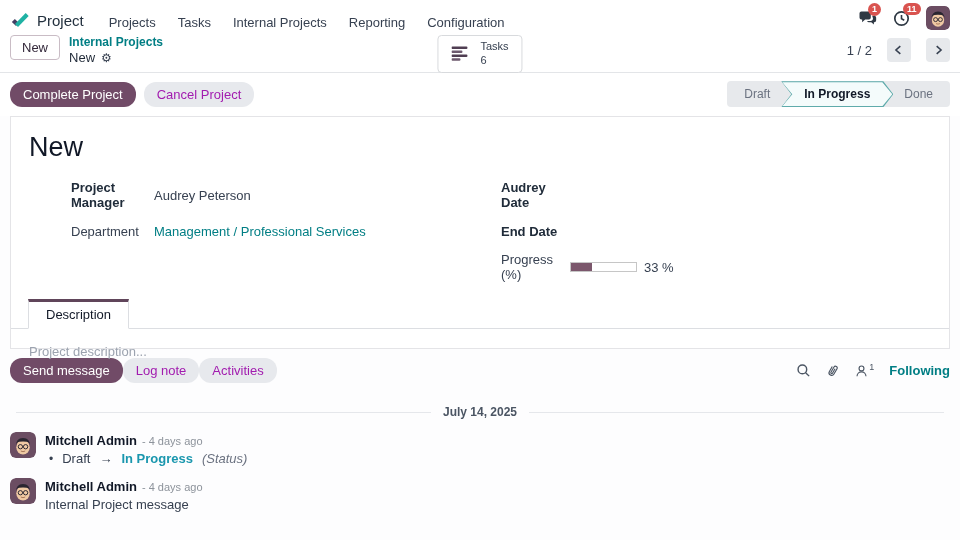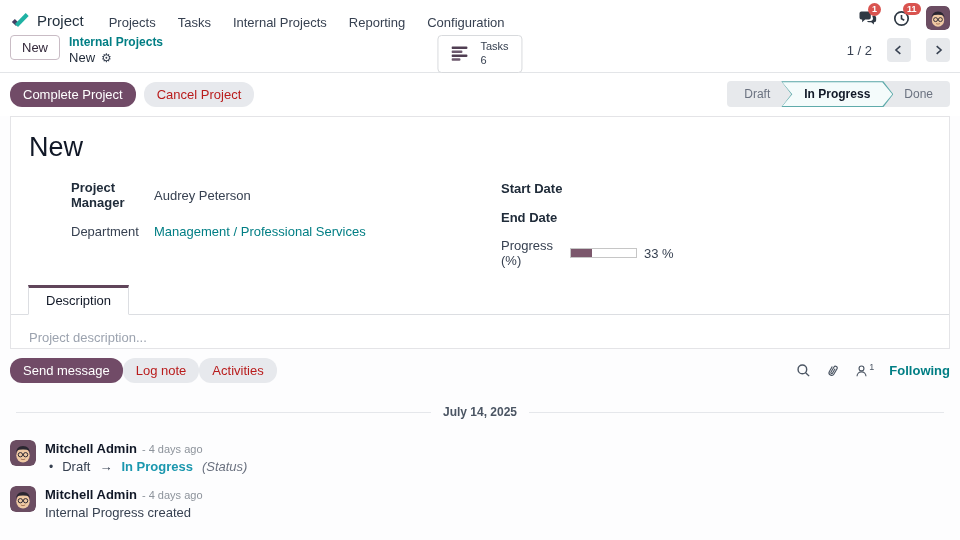--- a/index.html
+++ b/index.html
@@ -41,21 +41,21 @@
   }
   .smart-txt { display: flex; flex-direction: column; font-size: 11px; color: #374151; line-height: 1.25; text-align: left; }
   .pager { margin-left: auto; display: flex; align-items: center; gap: 15px; padding-top: 3px; }
   .pager-count { font-size: 13px; color: #374151; }
   .pager-btn { width: 24px; height: 24px; background: #e7e9ec; border: none; border-radius: 4px; display: flex; align-items: center; justify-content: center; cursor: pointer; }
 
   
   .status-row { display: flex; align-items: center; gap: 8px; padding: 8px 10px 9px; background: #fff; }
   .btn { border-radius: 12px; padding: 5px 13px; font-size: 13px; border: none; cursor: pointer; font-family: inherit; }
   .btn-primary { background: #714B67; color: #fff; }
-  .btn-secondary { background: #e7e9ed; color: #b91c1c; }
+  .btn-secondary { background: #e7e9ed; color: #a21caf; }
   .pipeline { margin-left: auto; display: flex; align-items: stretch; background: #e7e9ec; border-radius: 4px; height: 26px; overflow: hidden; }
   .stage { display: flex; align-items: center; padding: 0 17px; font-size: 12px; color: #6b7280; cursor: pointer; }
   .stage-arrow-outer {
     clip-path: polygon(0 0, calc(100% - 10px) 0, 100% 50%, calc(100% - 10px) 100%, 0 100%, 10px 50%);
     background: #5fabab; display: flex; margin: 0 -6px; z-index: 1; cursor: pointer;
   }
   .stage-arrow-inner {
     clip-path: polygon(0 0, calc(100% - 10px) 0, 100% 50%, calc(100% - 10px) 100%, 0 100%, 10px 50%);
     background: #f4fbfb; margin: 1px; padding: 0 22px; display: flex; align-items: center;
     font-size: 12px; font-weight: bold; color: #111827;
@@ -86,21 +86,21 @@
   .desc-area { padding: 15px 0; color: #9ca3af; font-size: 13px; cursor: text; }
 
   
   .chatter { padding: 5px 10px 0; }
   .chatter-top { display: flex; align-items: center; margin-top: 4px; }
   .chatter-right { margin-left: auto; display: flex; align-items: center; gap: 15px; }
   .icon-btn { display: flex; align-items: flex-start; background: none; border: none; cursor: pointer; padding: 0; }
   .follower-sup { font-size: 9px; color: #4b5563; margin-left: 1px; margin-top: -2px; }
   .following { color: #017e84; font-weight: bold; font-size: 13px; cursor: pointer; }
 
-  .date-sep { display: flex; align-items: center; gap: 12px; margin: 22px 6px 16px; }
+  .date-sep { display: flex; align-items: center; gap: 12px; margin: 22px 6px 8px; }
   .sep-line { flex: 1; height: 1px; background: #e5e7eb; }
   .sep-text { font-size: 12px; font-weight: bold; color: #4b5563; }
 
   .message { display: flex; gap: 9px; padding: 5px 0 7px; }
   .msg-avatar { width: 26px; height: 26px; border-radius: 6px; overflow: hidden; flex: none; cursor: pointer; }
   .msg-avatar svg { display: block; width: 100%; height: 100%; }
   .msg-body { display: flex; flex-direction: column; gap: 3px; padding-top: 1px; }
   .msg-head { display: flex; align-items: baseline; gap: 5px; }
   .msg-author { font-weight: bold; font-size: 13px; color: #111827; cursor: pointer; }
   .msg-time { font-size: 11px; color: #8d939b; }
@@ -229,21 +229,21 @@
         <span class="flabel bold">Project Manager</span>
         <span class="fvalue">Audrey Peterson</span>
       </div>
       <div class="field">
         <span class="flabel">Department</span>
         <span class="fvalue link">Management / Professional Services</span>
       </div>
     </div>
     <div class="fcol fcol-right">
       <div class="field">
-        <span class="flabel bold">Start Date</span>
+        <span class="flabel bold">Audrey Date</span>
         <span class="fvalue"></span>
       </div>
       <div class="field">
         <span class="flabel bold">End Date</span>
         <span class="fvalue"></span>
       </div>
       <div class="field">
         <span class="flabel">Progress (%)</span>
         <span class="progress-wrap">
           <span class="progress-bar">
@@ -339,16 +339,16 @@
         <circle cx="14.4" cy="13.6" r="2" fill="none" stroke="#2a2630" stroke-width="0.9"></circle>
         <line x1="11.6" y1="13.4" x2="12.4" y2="13.4" stroke="#2a2630" stroke-width="0.9"></line>
         <path d="M10 17.6 Q12 18.7 14 17.6" stroke="#9c6b4f" fill="none" stroke-width="0.8"></path>
       </svg>
     </div>
     <div class="msg-body">
       <div class="msg-head">
         <span class="msg-author">Mitchell Admin</span>
         <span class="msg-time">- 4 days ago</span>
       </div>
-      <div class="msg-text">Internal Progress created</div>
+      <div class="msg-text">Internal Project message</div>
     </div>
   </div>
 </div>
 
 </body></html>

